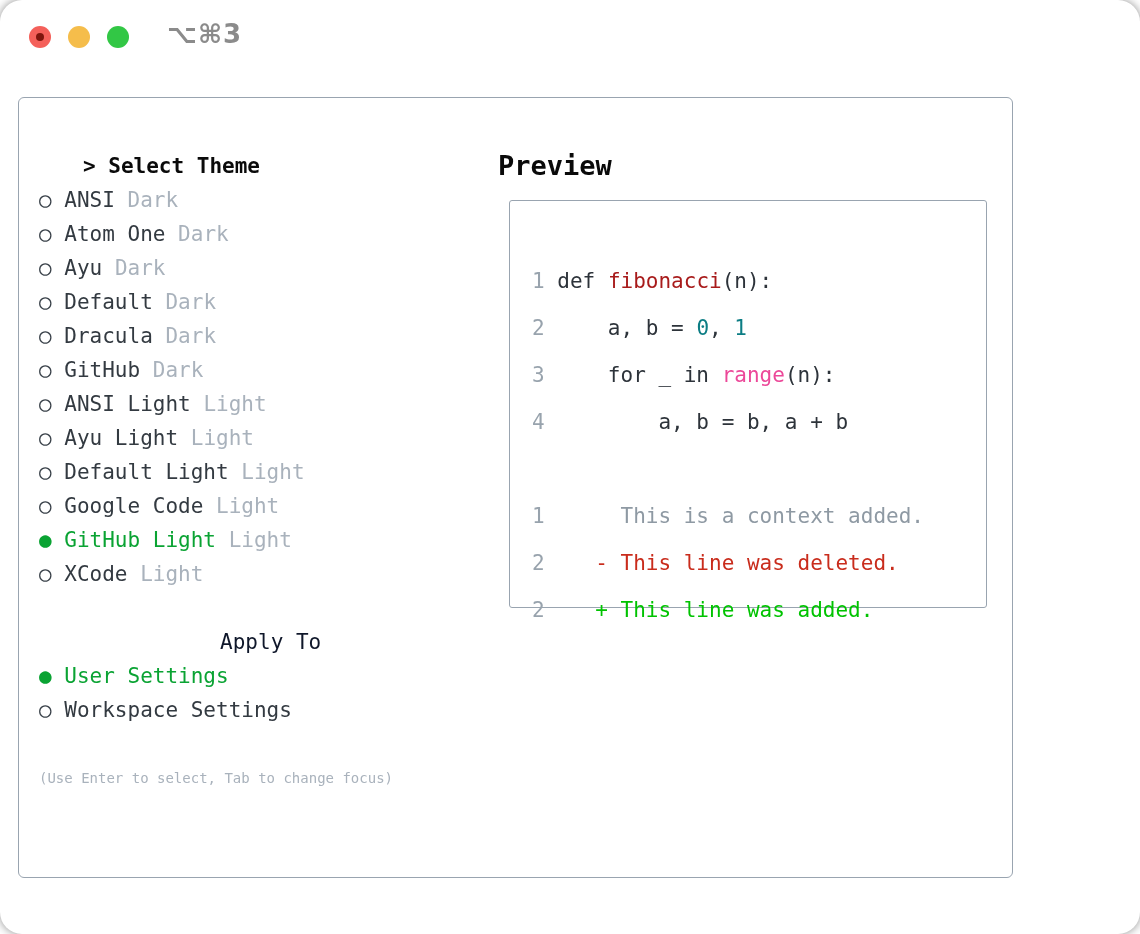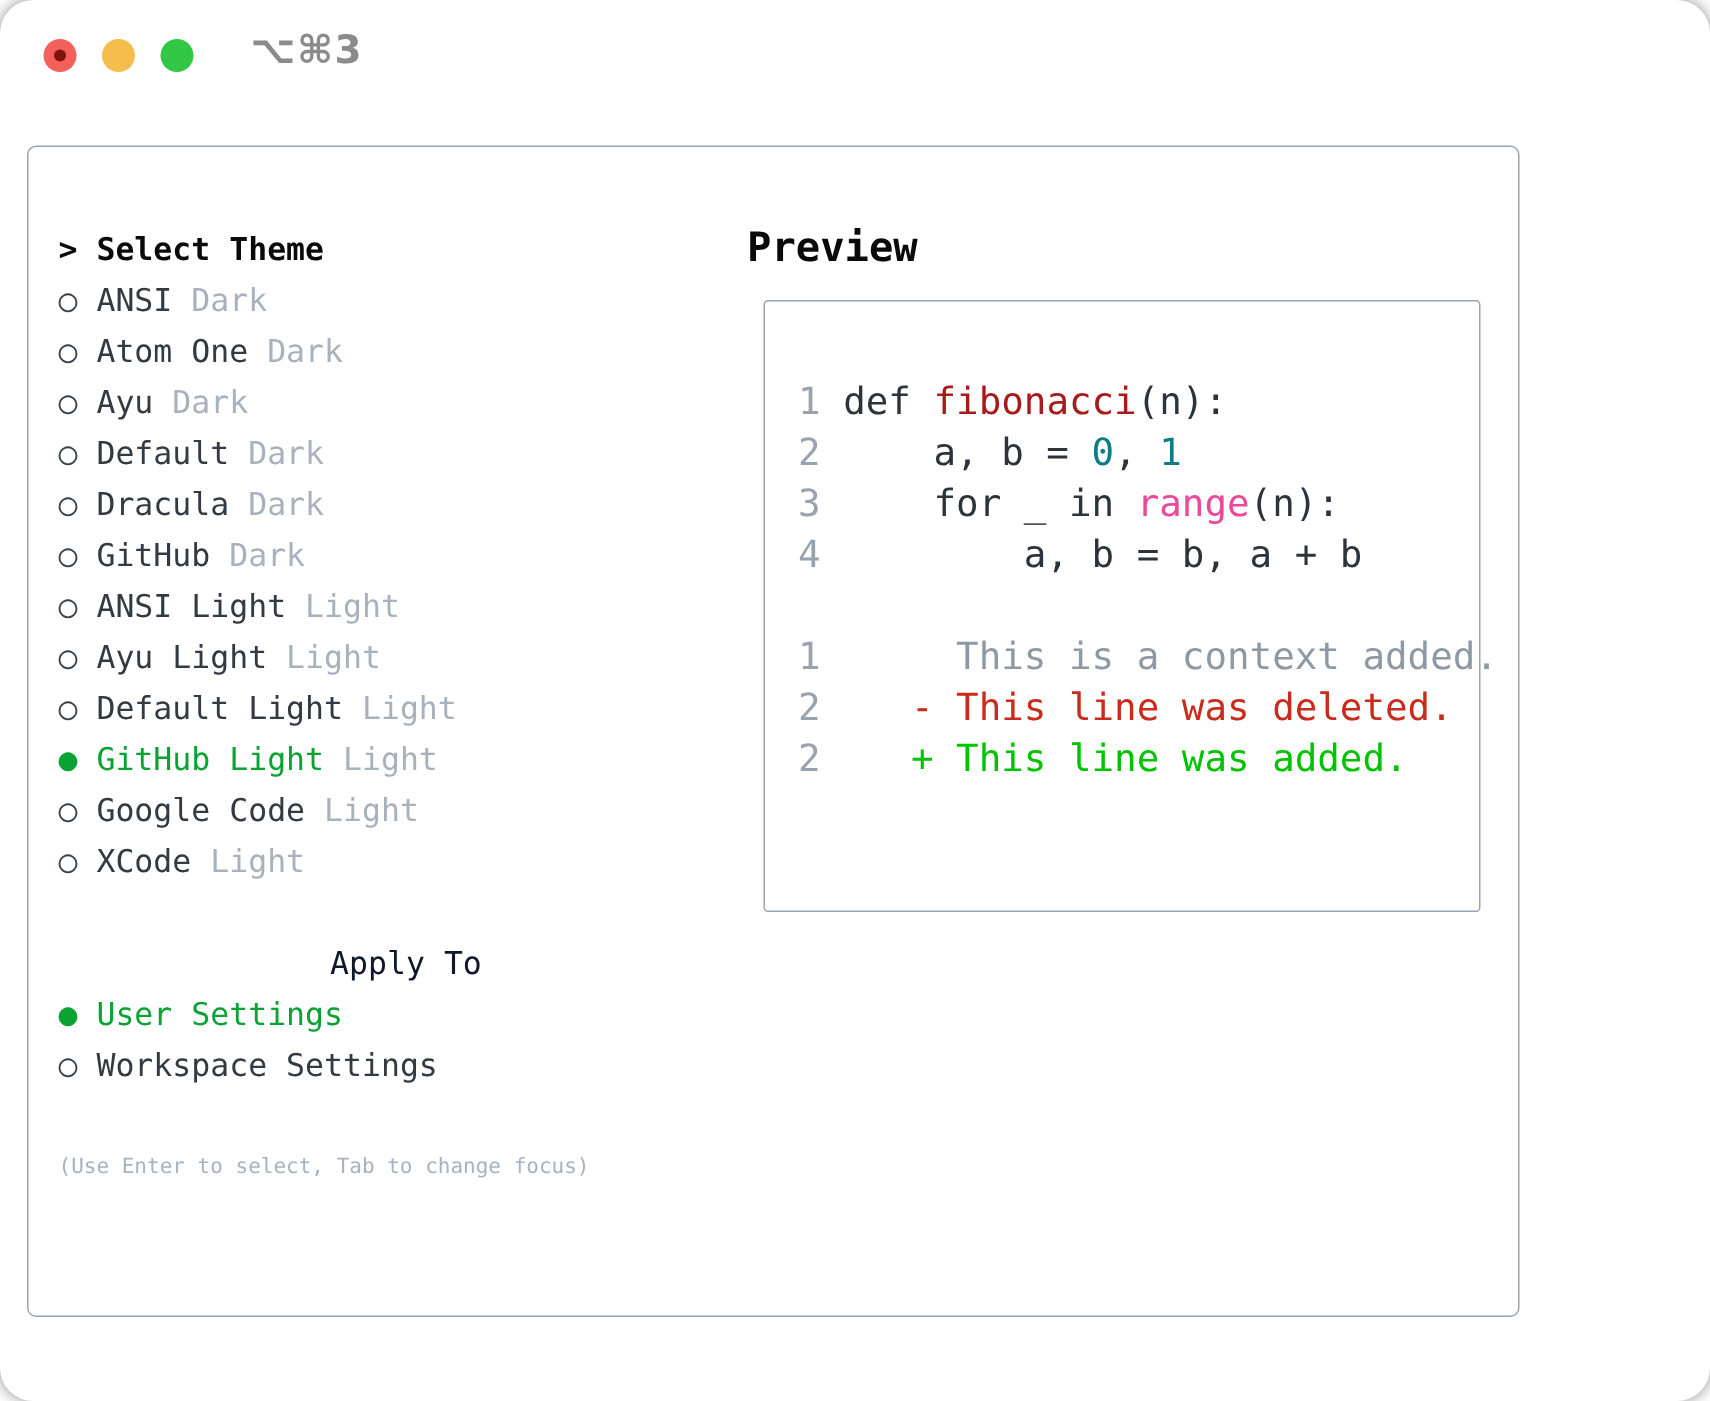--- a/index.html
+++ b/index.html
@@ -31,42 +31,42 @@
 
   
   .panel {
     position:absolute; left:18px; top:97px; width:995px; height:781px;
     border:1.5px solid #99a4b0; border-radius:6px;
   }
 
   
   .left-col { position:absolute; left:20px; top:51px; width:438px; }
   .row { white-space:pre; font-size:21px; line-height:34px; height:34px; }
-  .row-header { font-weight:bold; color:#0a0a0a; }
+  .row-header { font-weight:bold; color:#0a0a0a;margin-left:44px; }
   .spacer { height:34px; }
   .marker  { color:#3a424a; }
   .label   { color:#333a41; }
   .variant { color:#a9b2bc; }
   .sel     { color:#0aa333; }
   .apply-header { color:#0f172a;text-align:center; }
   .hint {
     white-space:pre-wrap; font-size:14px; line-height:34px;
     color:#a9b2bc; width:438px;
   }
 
   
   .right-col { position:absolute; left:479px; top:51px; }
   .preview-header { font-weight:bold; font-size:27px; line-height:34px; color:#0a0a0a; }
   .preview-box {
     margin-left:11px; margin-top:17px;
     width:478px; height:408px;
     border:1.5px solid #99a4b0; border-radius:3px;
     padding:50px 0 0 22px;
   }
-  .code-line { white-space:pre; font-size:25px; line-height:34px; height:34px; }
+  .code-line { white-space:pre; font-size:21px; line-height:34px; height:34px;margin-top:13px; }
   .gutter  { color:#98a3ad; }
   .plain   { color:#2d333a; }
   .func    { color:#a81b1b; }
   .number  { color:#0c7d84; }
   .builtin { color:#ec4899; }
   .context { color:#8e99a3; }
   .deleted { color:#c92c1c;text-align:right; }
   .added   { color:#00c300; }
 </style>
 </head>
@@ -90,22 +90,22 @@
       <div id="theme-list">
           <div class="row"><span class="marker">○ </span><span class="label">ANSI</span><span class="variant"> Dark</span></div>
           <div class="row"><span class="marker">○ </span><span class="label">Atom One</span><span class="variant"> Dark</span></div>
           <div class="row"><span class="marker">○ </span><span class="label">Ayu</span><span class="variant"> Dark</span></div>
           <div class="row"><span class="marker">○ </span><span class="label">Default</span><span class="variant"> Dark</span></div>
           <div class="row"><span class="marker">○ </span><span class="label">Dracula</span><span class="variant"> Dark</span></div>
           <div class="row"><span class="marker">○ </span><span class="label">GitHub</span><span class="variant"> Dark</span></div>
           <div class="row"><span class="marker">○ </span><span class="label">ANSI Light</span><span class="variant"> Light</span></div>
           <div class="row"><span class="marker">○ </span><span class="label">Ayu Light</span><span class="variant"> Light</span></div>
           <div class="row"><span class="marker">○ </span><span class="label">Default Light</span><span class="variant"> Light</span></div>
+          <div class="row"><span class="marker">○ </span><span class="label">Google Code</span><span class="variant"> Light</span></div>
           <div class="row"><span class="marker sel">● </span><span class="label sel">GitHub Light</span><span class="variant"> Light</span></div>
-          <div class="row"><span class="marker">○ </span><span class="label">Google Code</span><span class="variant"> Light</span></div>
           <div class="row"><span class="marker">○ </span><span class="label">XCode</span><span class="variant"> Light</span></div>
         </div>
       <div class="spacer"></div>
       <div class="row apply-header"><span id="apply-hdr">  Apply To</span></div>
       <div id="apply-list">
           <div class="row"><span class="marker sel">● </span><span class="label sel">User Settings</span></div>
           <div class="row"><span class="marker">○ </span><span class="label">Workspace Settings</span></div>
         </div>
       <div class="spacer"></div>
       <div class="hint">(Use Enter to select, Tab to change focus)</div>

